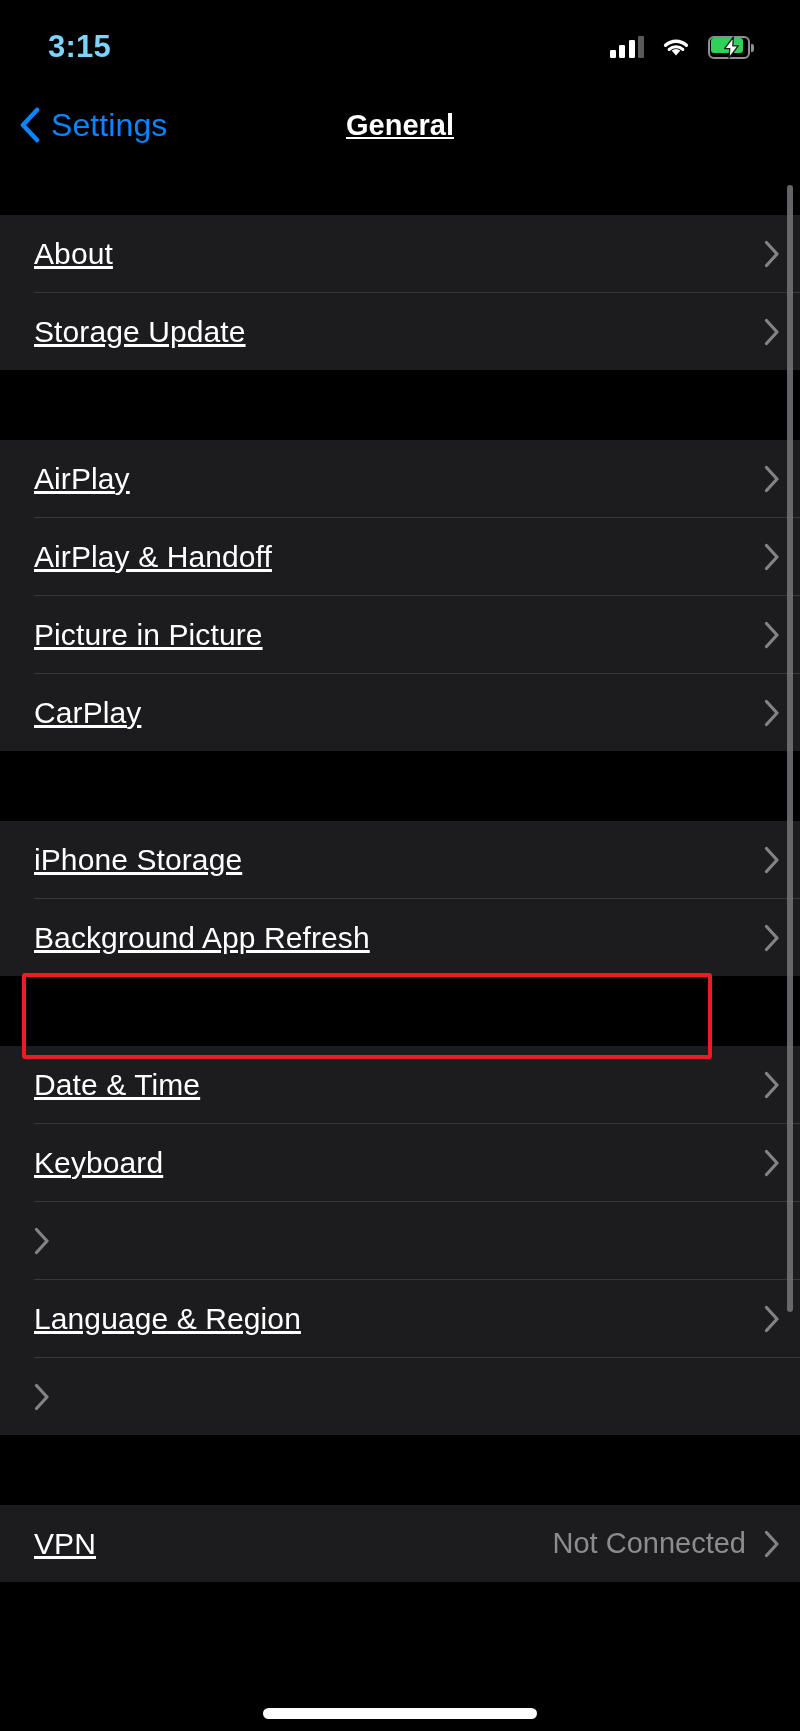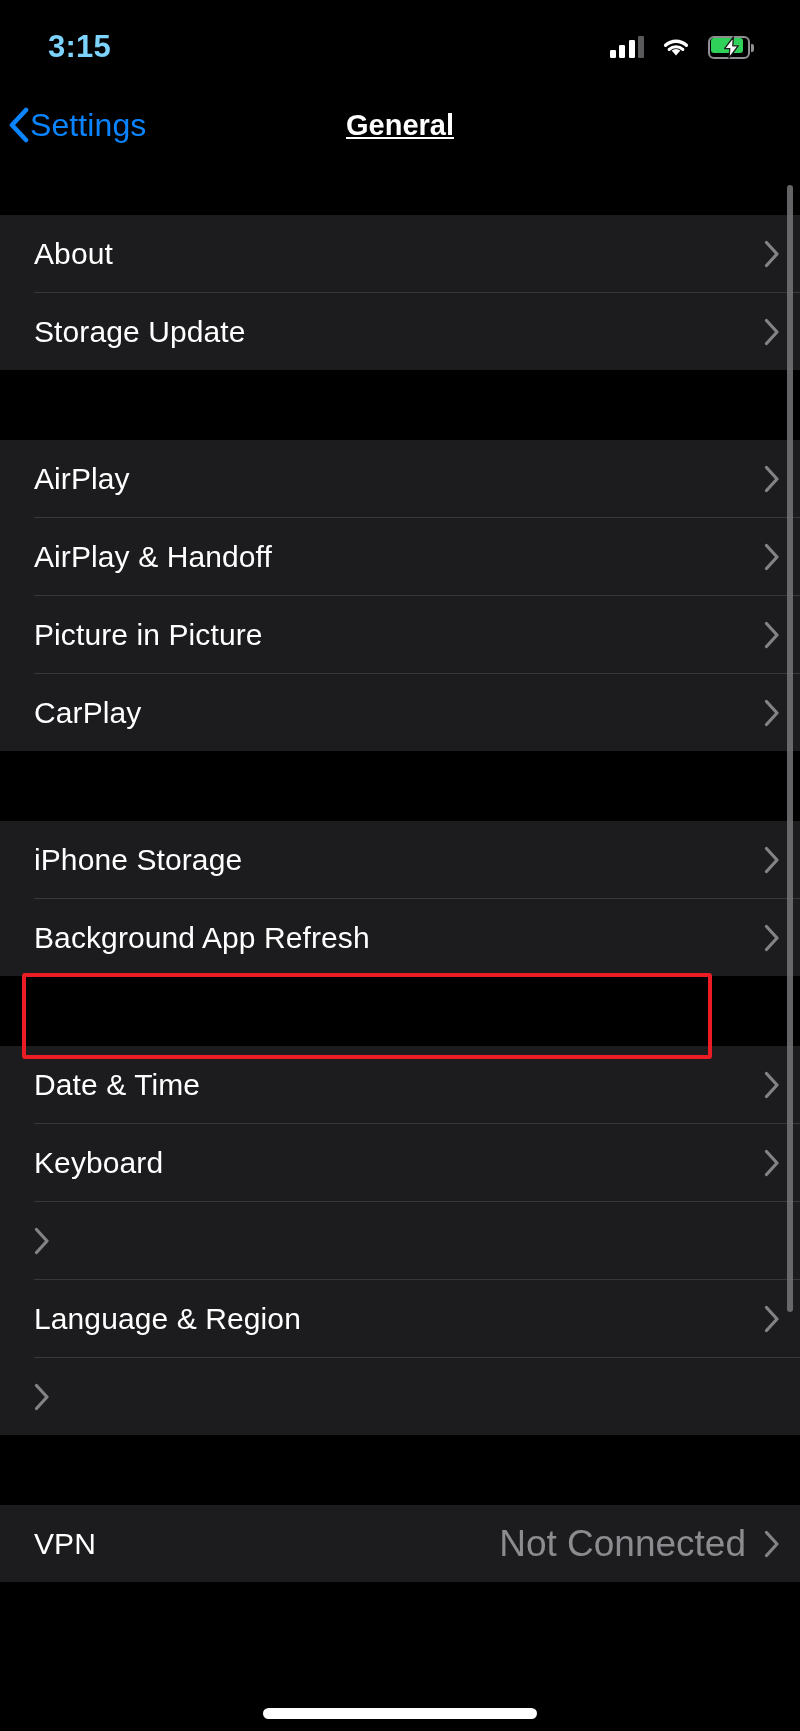--- a/index.html
+++ b/index.html
@@ -45,42 +45,42 @@
     background:#8e8e93; border-radius:0 2px 2px 0;
   }
   .batt-bolt { position:absolute; left:13px; top:0px; width:21px; height:23px; }
 
   
   .navbar {
     position:relative; height:74px; width:100%;
     display:flex; align-items:center; background:#000;
   }
   .back-btn {
-    display:flex; align-items:center; 
-    padding-left:8px; cursor:pointer;
+    display:flex; align-items:center; gap:10px;
+    padding-left:19px; cursor:pointer;
   }
   .back-chev { width:22px; height:36px; flex:none; }
   .back-label { color:#0a84ff; font-size:32px; letter-spacing:0.1px; }
   .nav-title {
     position:absolute; left:0; right:0; text-align:center;
     color:#fff; font-size:29px; font-weight:bold; pointer-events:none;text-decoration:underline;
   }
 
   
   .list { position:relative; width:100%; }
   .gap { background:#000; width:100%; }
   .section { background:#1c1c1e; width:100%; }
   .row {
     position:relative; height:77px; width:100%;
     display:flex; align-items:center;
     padding-left:34px; padding-right:20px;
     cursor:pointer;
   }
-  .row-label { color:#fff; font-size:30px; letter-spacing:0.1px; flex:1; }
-  .row-value { color:#8c8c90; font-size:37px; margin-right:18px; }
+  .row-label { color:#fff; font-size:30px; letter-spacing:0.1px; flex:1;text-decoration:underline; }
+  .row-value { color:#8c8c90; font-size:29px; margin-right:18px; }
   .chev { width:16px; height:28px; flex:none; opacity:.62; }
   .sep {
     height:1px; margin-left:34px; background:#38383a;
   }
 
   
   .scrollbar {
     position:absolute; right:7px; width:6px;
     background:#757578; border-radius:3px; opacity:.85;
   }

